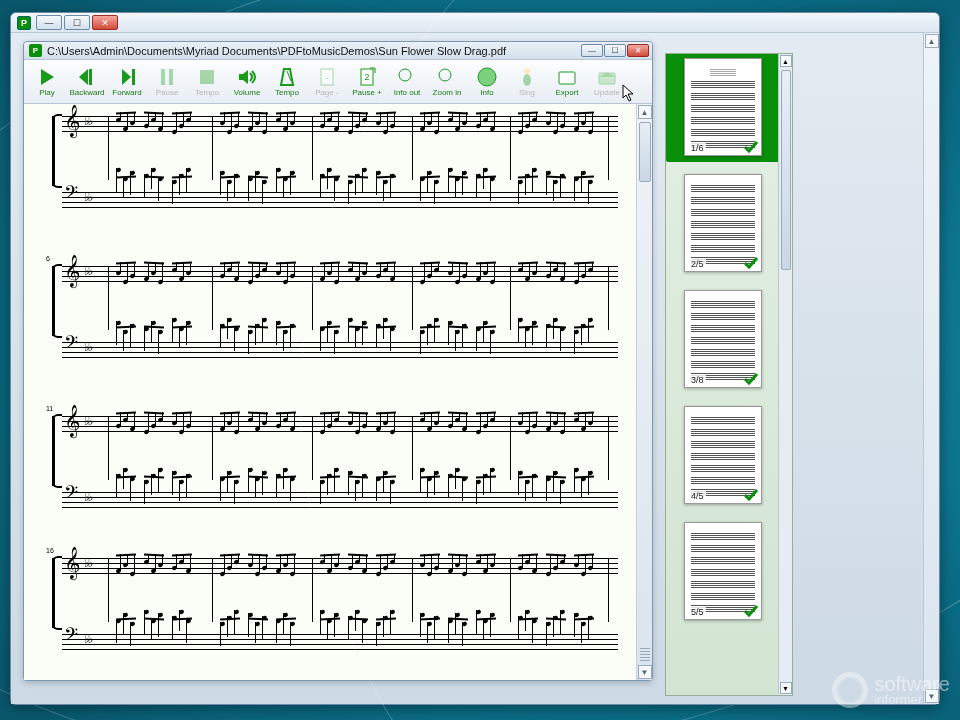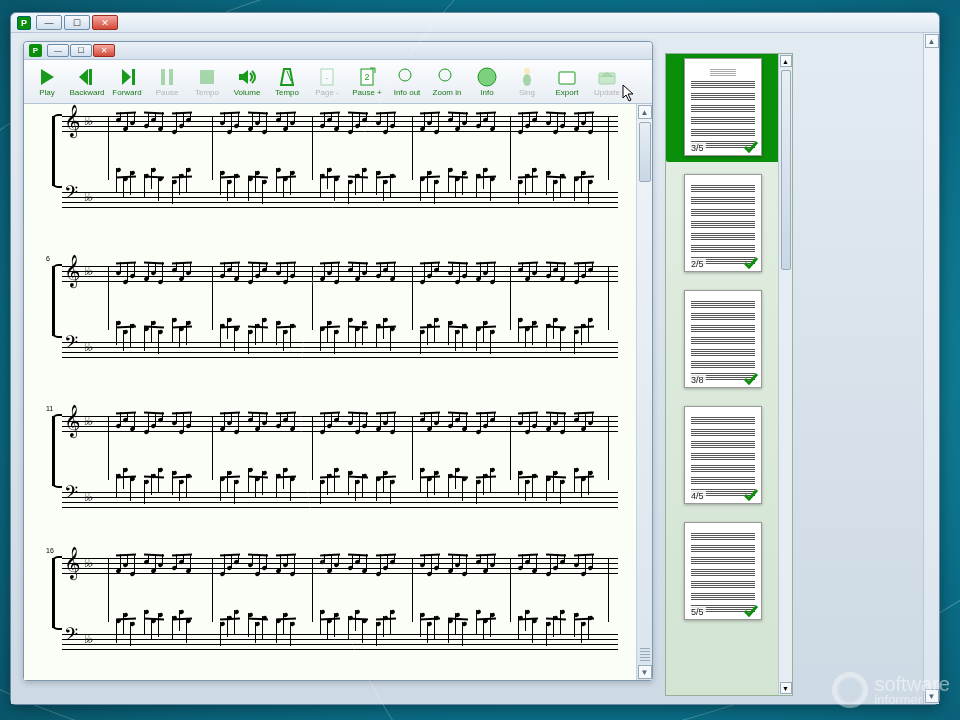--- a/index.html
+++ b/index.html
@@ -205,20 +205,21 @@
       <div class="winbtn close">✕</div>
     </div>
   </div>
 
 
   <div class="workspace">
 
     <div class="docwin">
       <div class="doc-titlebar">
         <div class="doc-icon">P</div>
+        <div class="doc-title">C:\Users\Admin\Documents\Myriad Documents\PDFtoMusicDemos\Sun Flower Slow Drag.pdf</div>
         <div class="doc-winbtns">
           <div class="winbtn">—</div>
           <div class="winbtn">☐</div>
           <div class="winbtn close">✕</div>
         </div>
       </div>
 
       <div class="toolbar" id="toolbar">
           <div class="tbtn">
             <div class="ticon">
@@ -1327,21 +1328,21 @@
               <div class="mini" style="top: 62px;"></div>
               <div class="mini" style="top: 64px;"></div>
               <div class="mini" style="top: 70px;"></div>
               <div class="mini" style="top: 72px;"></div>
               <div class="mini" style="top: 74px;"></div>
               <div class="mini" style="top: 76px;"></div>
               <div class="mini" style="top: 82px;"></div>
               <div class="mini" style="top: 84px;"></div>
               <div class="mini" style="top: 86px;"></div>
               <div class="mini" style="top: 88px;"></div>
-              <div class="thumb-label">3/5</div>
+              <div class="thumb-label">1/6</div>
               <div class="thumb-check"><svg width="16" height="16">
                   <path d="M2 8 L6 12 L14 3" fill="none" stroke="#0a8f0a" stroke-width="3"></path>
                 </svg></div>
             </div>
           </div>
           <div class="thumb-item-wrap">
             <div class="thumb-item">
               <div class="mini" style="top: 10px;"></div>
               <div class="mini" style="top: 12px;"></div>
               <div class="mini" style="top: 14px;"></div>

